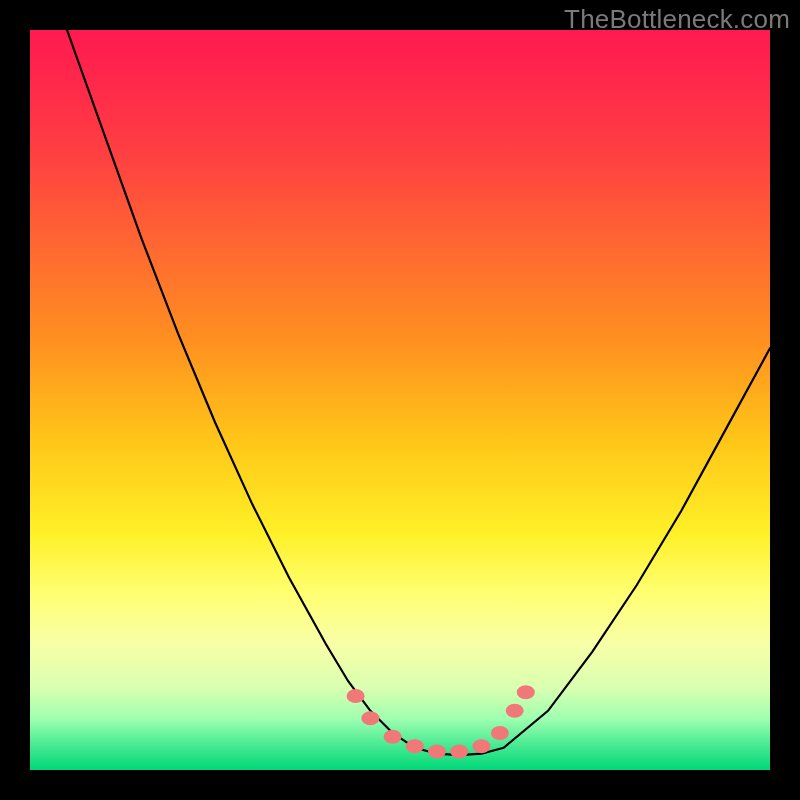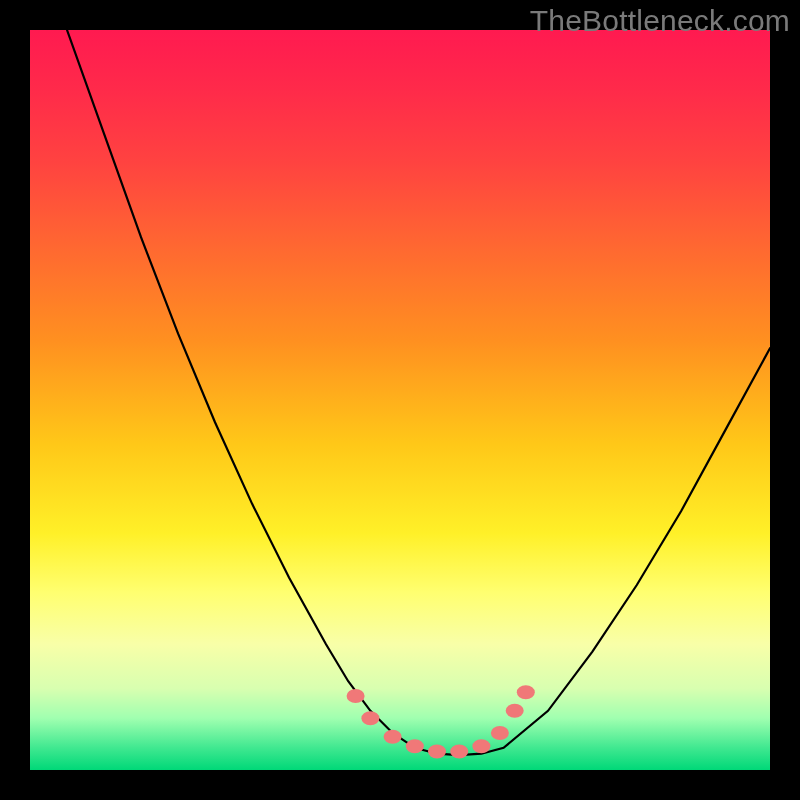--- a/index.html
+++ b/index.html
@@ -47,21 +47,21 @@
   }
   .curve-layer {
     position: absolute;
     inset: 0;
   }
   .watermark {
     position: absolute;
     top: 4px;
     right: 10px;
     color: #7a7a7a;
-    font-size: 30px;
+    font-size: 26px;
     letter-spacing: 0.2px;
     user-select: none;
   }
 </style>
 </head>
 <body>
 
 <div class="frame">
   <div class="plot-area">
     <div class="gradient-bg"></div>

